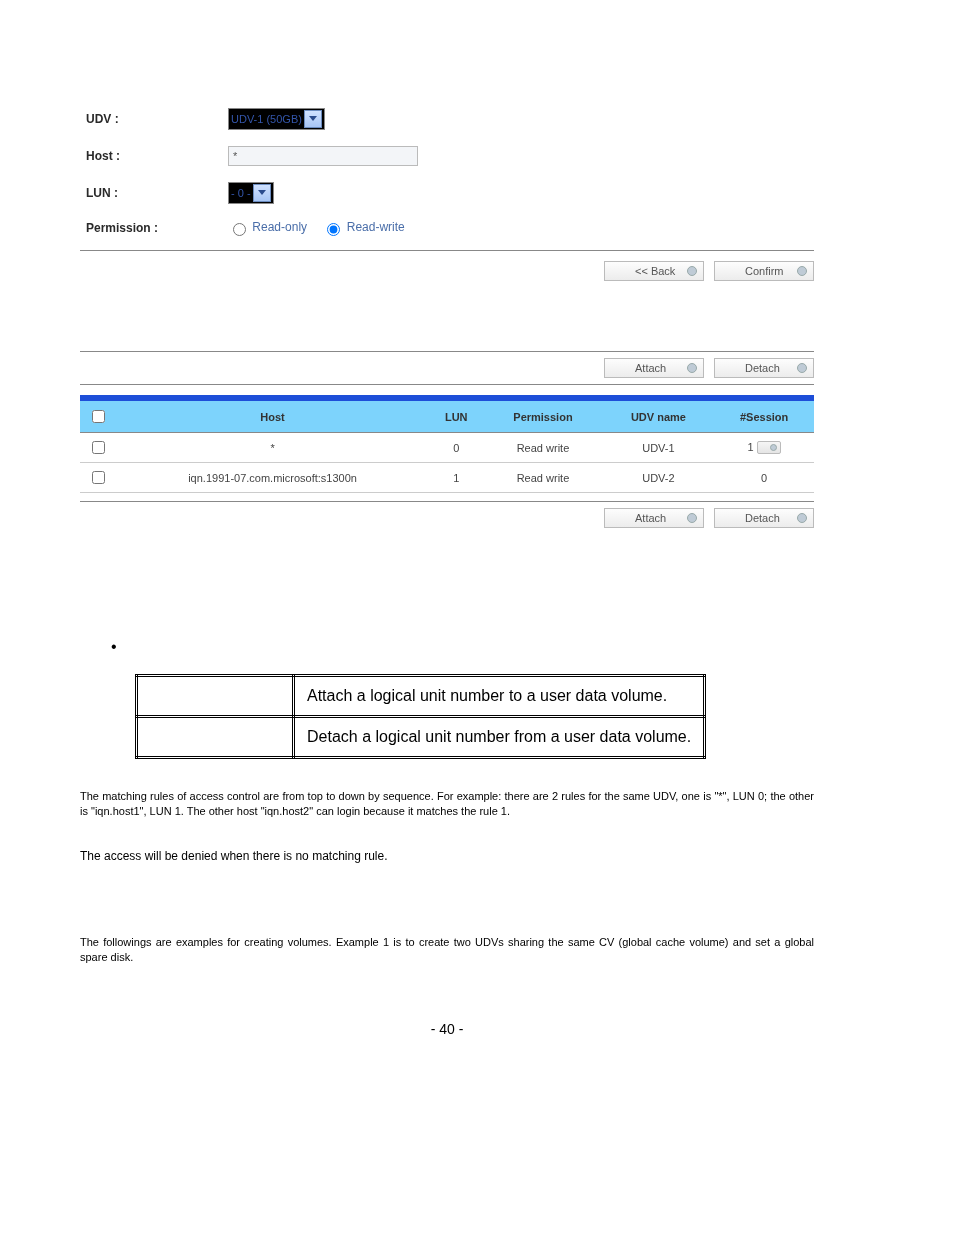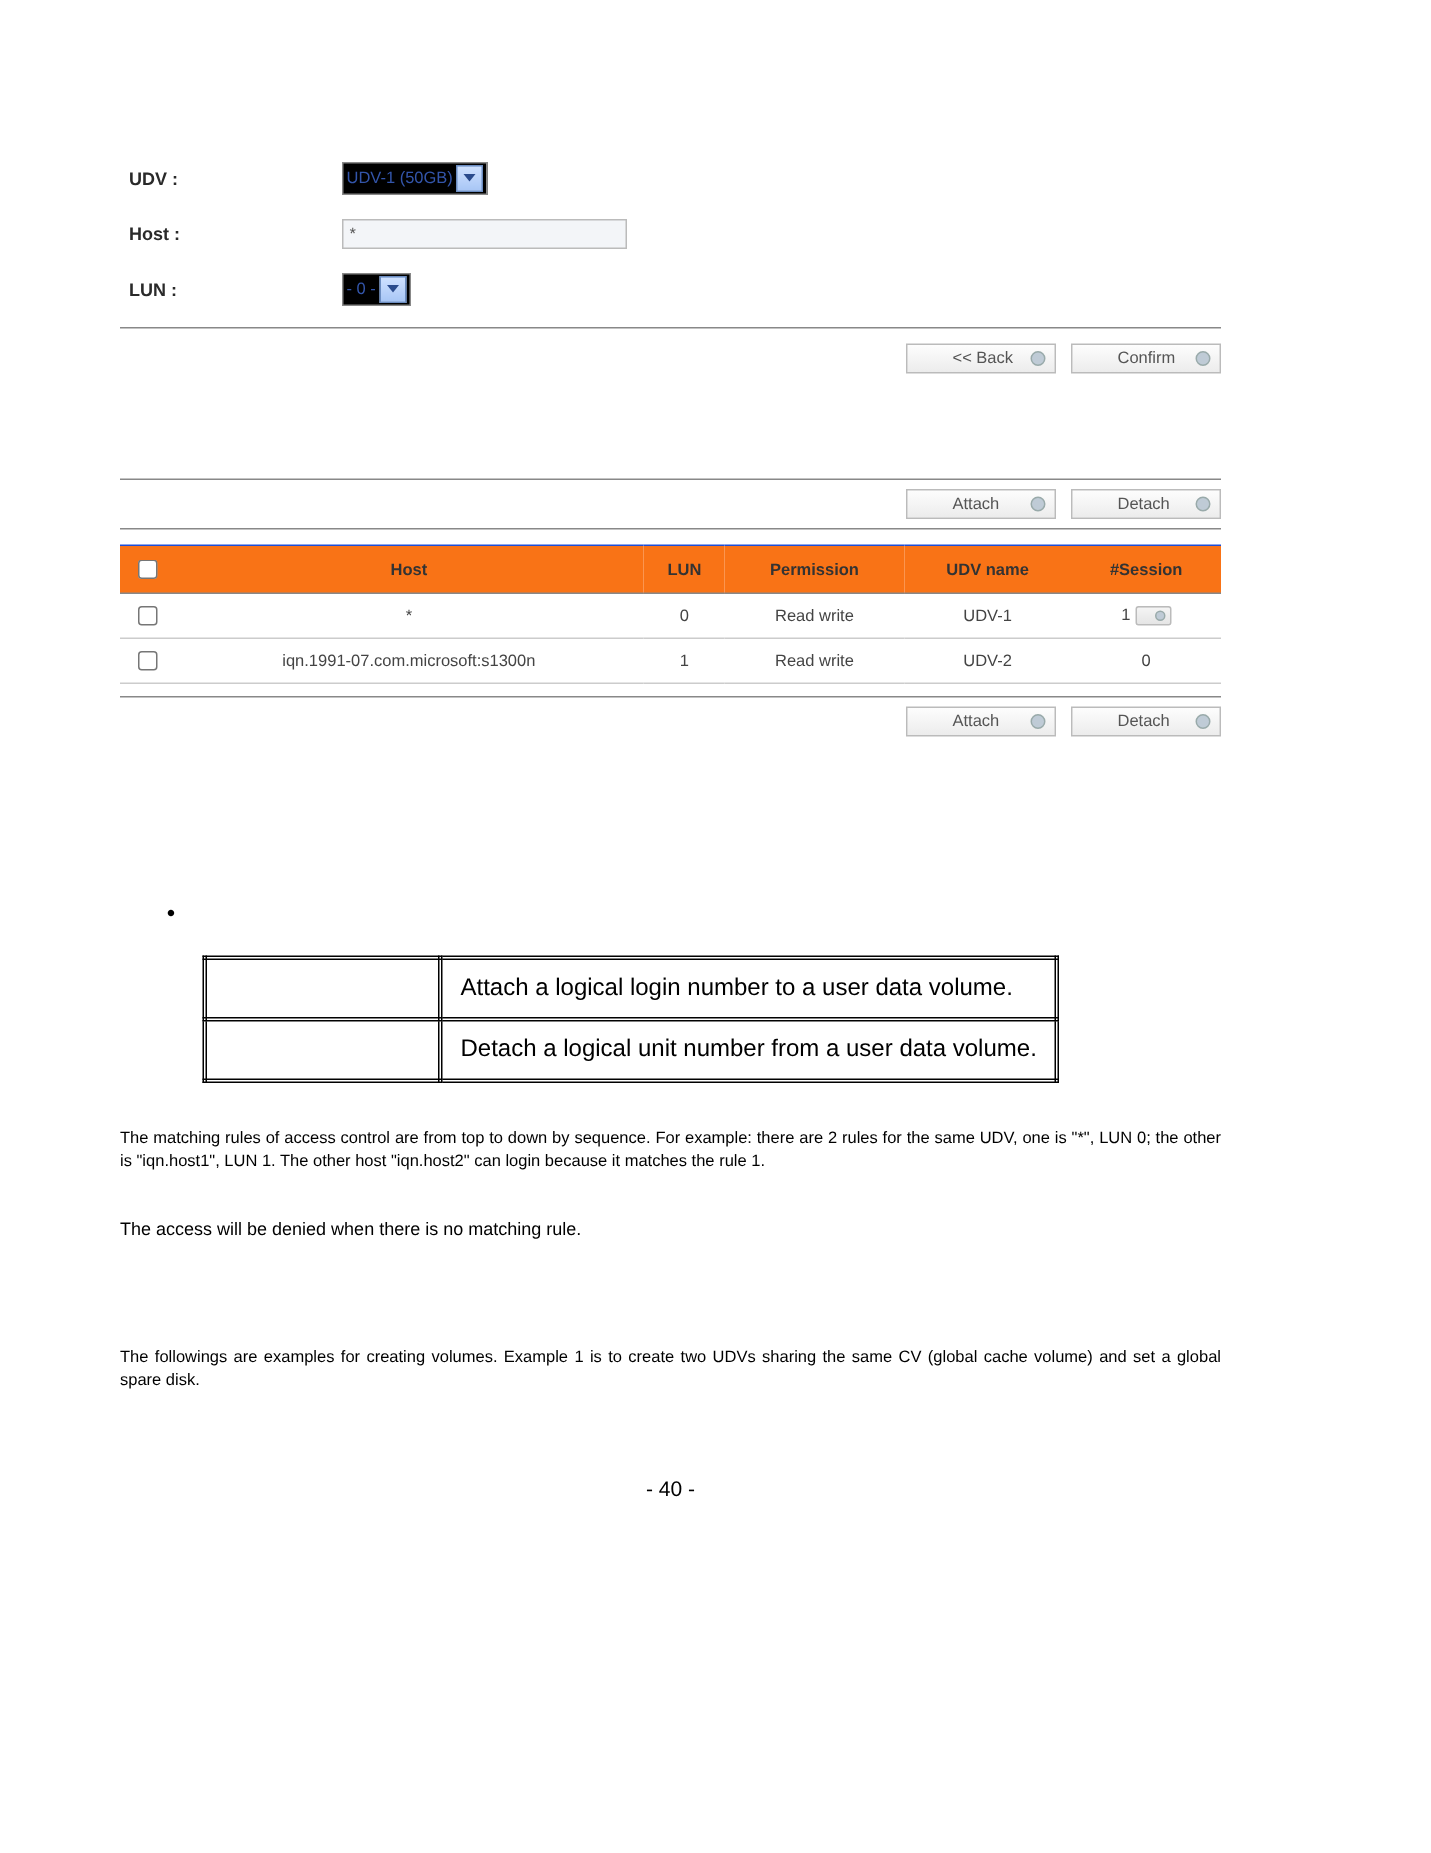--- a/index.html
+++ b/index.html
@@ -124,22 +124,22 @@
   }
 
   
   .host-table {
     width: 100%;
     border-collapse: collapse;
     font-size: 11px;
     margin-top: 10px;
   }
   .host-table th {
-    background: #f97316;
-    border-top: 1px solid #1d4ed8;
+    background: #7dd3fc;
+    border-top: 6px solid #1d4ed8;
     border-bottom: 1px solid #888;
     font-weight: bold;
     color: #333;
     padding: 6px 4px;
   }
   .host-table td {
     border-bottom: 1px solid #ccc;
     padding: 5px 4px;
     text-align: center;
     color: #444;
@@ -226,20 +226,33 @@
         <input class="input-text" value="*" style="">
       </td>
     </tr>
     <tr>
       <td class="form-label">LUN :</td>
       <td>
         <span class="select-box" style="width:40px;">
           <span>- 0 -</span>
           <span class="select-arrow"></span>
         </span>
+      </td>
+    </tr>
+    <tr>
+      <td class="form-label">Permission :</td>
+      <td>
+        <label class="radio-label">
+          <input type="radio" name="perm" style="">
+          <span>Read-only</span>
+        </label>
+        <label class="radio-label">
+          <input type="radio" name="perm" checked="" style="">
+          <span>Read-write</span>
+        </label>
       </td>
     </tr>
   </tbody>
     </table>
 
   <div class="action-row">
     <span class="btn">
       <span>&lt;&lt; Back</span>
         <span class="dot"></span>
     </span>
@@ -302,21 +315,21 @@
       <span>Detach</span>
         <span class="dot"></span>
     </span>
   </div>
 
   <div class="bullet-row">&nbsp;&nbsp;&nbsp;&nbsp;&nbsp;&nbsp;&nbsp;•</div>
   <table class="desc-table">
     <tbody>
         <tr>
       <td></td>
-      <td>Attach a logical login number to a user data volume.</td>
+      <td>Attach a logical unit number to a user data volume.</td>
     </tr>
     <tr>
       <td></td>
       <td>Detach a logical unit number from a user data volume.</td>
     </tr>
   </tbody>
     </table>
 
   <div class="body-text">The matching rules of access control are from top to down by sequence. For example: there are 2 rules for the same UDV, one is "*", LUN 0; the other is "iqn.host1", LUN 1. The other host "iqn.host2" can login because it matches the rule 1.</div>
   <div class="body-text2">The access will be denied when there is no matching rule.</div>

